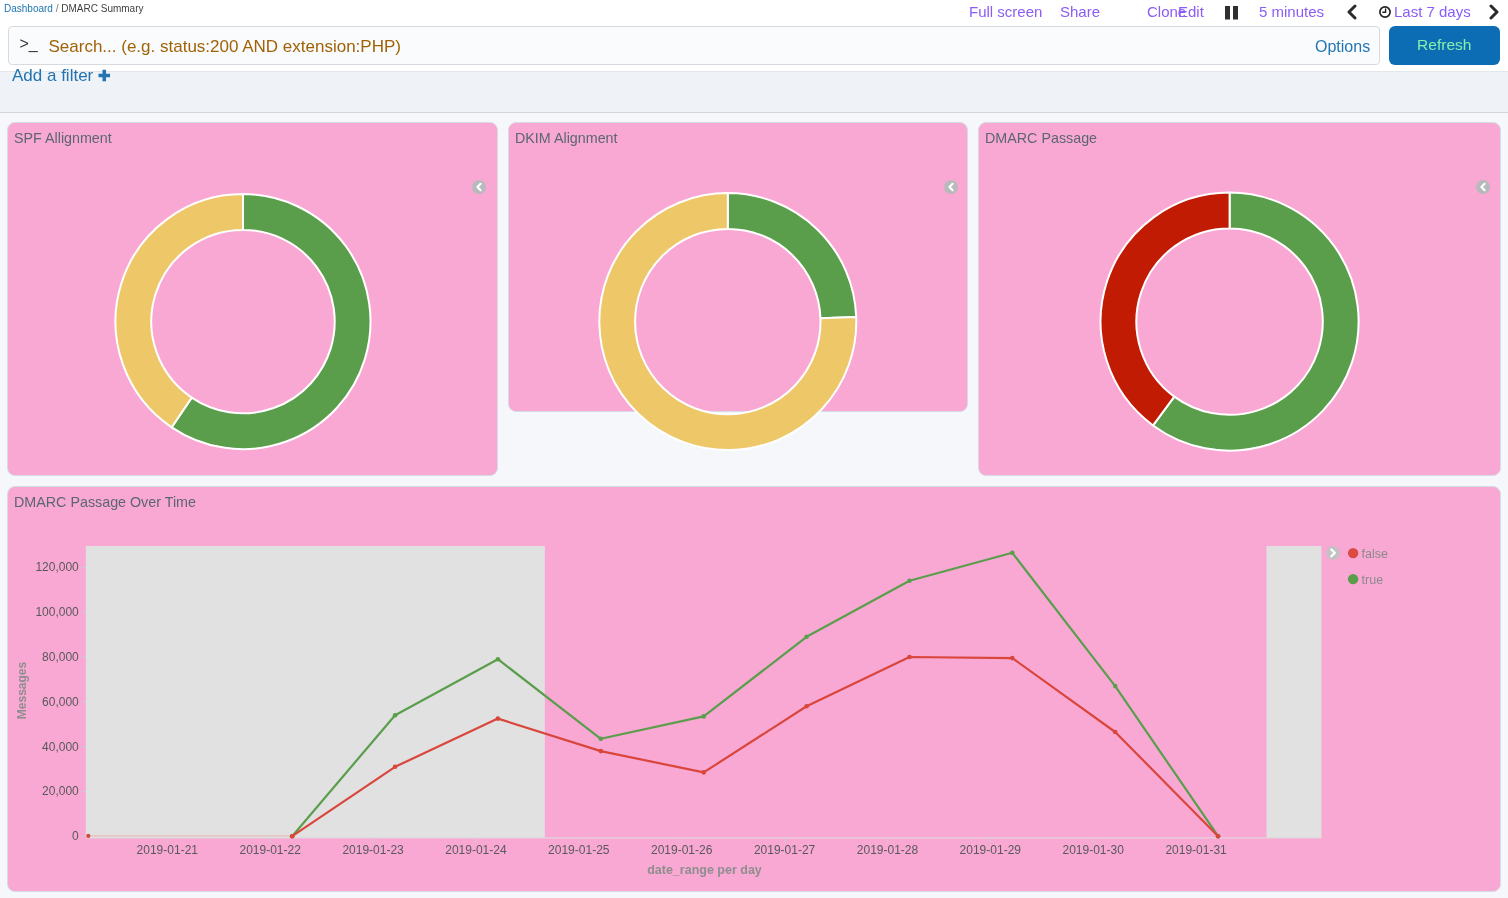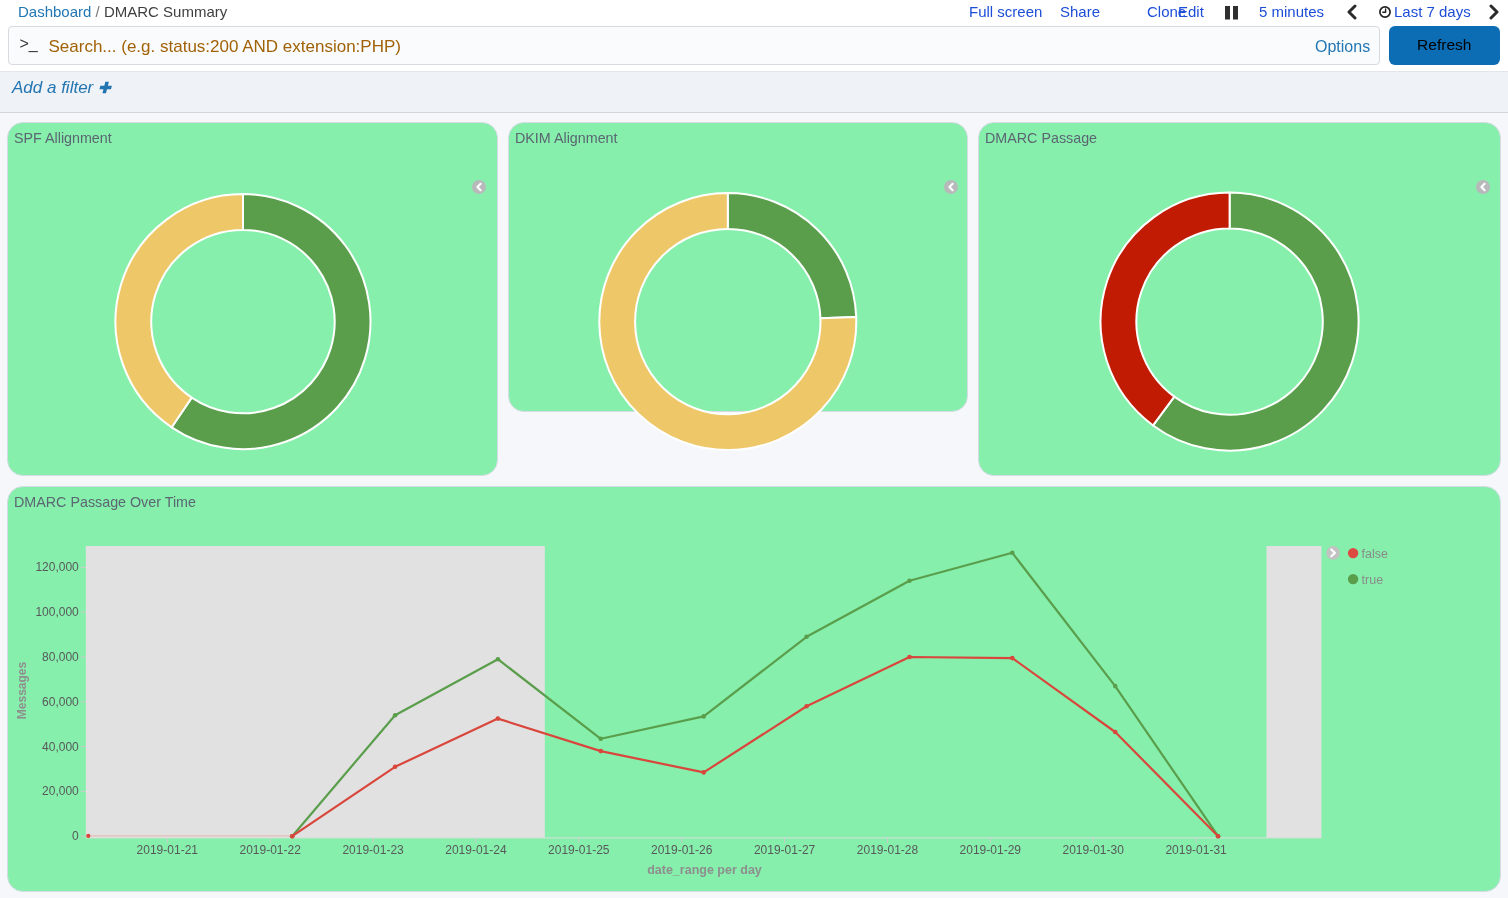--- a/index.html
+++ b/index.html
@@ -1,22 +1,22 @@
 <!DOCTYPE html>
 <html><head><meta charset="utf-8"><style>
 * { margin:0; padding:0; box-sizing:border-box; }
 html,body { width:1508px; height:898px; background:#fff; font-family:"Liberation Sans",sans-serif; overflow:hidden; }
 .abs { position:absolute; }
-.navitem { position:absolute; top:3px; font-size:15px; color:#1d4ed8; }
-.panel { position:absolute; background:#86efac; border:1px solid #D6DCE5; border-radius:16px; }
+.navitem { position:absolute; top:3px; font-size:15px; color:#8b5cf6; }
+.panel { position:absolute; background:#f9a8d4; border:1px solid #D6DCE5; border-radius:8px; }
 .ptitle { position:absolute; left:6px; top:7px; font-size:14.3px; color:#5B6672; }
 </style></head>
 <body>
 
-<div class="abs" style="left:18px;top:3px;font-size:15px;"><span style="color:#2077B4">Dashboard</span><span style="color:#777777"> / </span><span style="color:#3F3F3F">DMARC Summary</span></div>
+<div class="abs" style="left:4px;top:3px;font-size:10px;"><span style="color:#2077B4">Dashboard</span><span style="color:#777777"> / </span><span style="color:#3F3F3F">DMARC Summary</span></div>
 <div class="navitem" style="left:969px">Full screen</div>
 <div class="navitem" style="left:1060px">Share</div>
 <div class="navitem" style="left:1147px">Clone</div>
 <div class="navitem" style="left:1178px">Edit</div>
 <svg class="abs" style="left:1224.5px;top:5.5px" width="14" height="14">
     <rect x="0" y="0" width="5" height="13.5" fill="#2F2F2F"></rect>
     <rect x="8" y="0" width="5" height="13.5" fill="#2F2F2F"></rect>
   </svg>
 <div class="navitem" style="left:1259px">5 minutes</div>
 <svg class="abs" style="left:1345px;top:4px" width="13" height="16">
@@ -28,24 +28,24 @@
   </svg>
 <div class="navitem" style="left:1394px">Last 7 days</div>
 <svg class="abs" style="left:1488px;top:4px" width="13" height="16">
     <path d="M3,2 L9,8 L3,14" fill="none" stroke="#2B2B2B" stroke-width="3" stroke-linecap="round" stroke-linejoin="round"></path>
   </svg>
 
 <div class="abs" style="left:8px;top:26px;width:1371.5px;height:38.5px;background:#FAFBFC;border:1px solid #D8DADD;border-radius:4px;"></div>
 <div class="abs" style="left:19.5px;top:35px;font-size:16px;color:#333333;">&gt;_</div>
 <div class="abs" style="left:48.5px;top:37px;font-size:17px;color:#a16207;">Search... (e.g. status:200 AND extension:PHP)</div>
 <div class="abs" style="left:1315px;top:38px;font-size:16px;color:#2276B3;">Options</div>
-<div class="abs" style="left:1389px;top:26px;width:110.5px;height:38.5px;background:#0C6DB4;border-radius:6px;color:#000000;font-size:15.5px;text-align:center;line-height:38.5px;">Refresh</div>
+<div class="abs" style="left:1389px;top:26px;width:110.5px;height:38.5px;background:#0C6DB4;border-radius:6px;color:#86efac;font-size:15.5px;text-align:center;line-height:38.5px;">Refresh</div>
 
 <div class="abs" style="left:0;top:71px;width:1508px;height:42px;background:#EFF2F6;border-top:1px solid #E2E5EA;border-bottom:1px solid #D4D6D9;"></div>
-<div class="abs" style="left:12px;top:78px;font-size:17px;color:#2375B2;font-style:italic;">Add a filter <span style="font-weight:bold;font-size:15px;">✚</span></div>
+<div class="abs" style="left:12px;top:66px;font-size:17px;color:#2375B2;">Add a filter <span style="font-weight:bold;font-size:15px;">✚</span></div>
 
 <div class="abs" style="left:0;top:113px;width:1508px;height:785px;background:#F5F7FA;"></div>
 
 <div class="panel" style="left:7px;top:122px;width:491px;height:354px;">
   <div class="ptitle">SPF Allignment</div>
   <svg class="abs" style="left:0;top:0" width="491" height="354" viewBox="0 0 491 354">
       <path d="M235.00,71.10 A127.5,127.5 0 1 1 163.70,304.30 L183.72,274.62 A91.7,91.7 0 1 0 235.00,106.90 Z" fill="#5A9E4B" stroke="#ffffff" stroke-width="2" stroke-linejoin="round"></path>
       <path d="M163.70,304.30 A127.5,127.5 0 0 1 235.00,71.10 L235.00,106.90 A91.7,91.7 0 0 0 183.72,274.62 Z" fill="#EEC868" stroke="#ffffff" stroke-width="2" stroke-linejoin="round"></path>
     </svg>
 </div>

